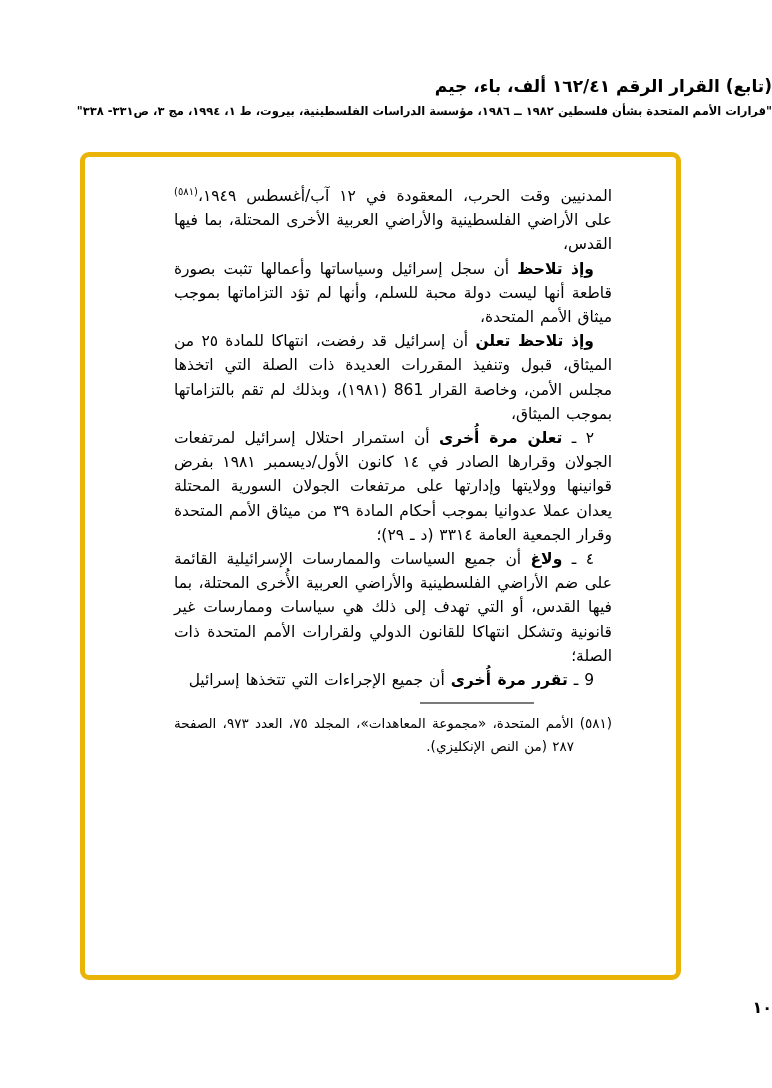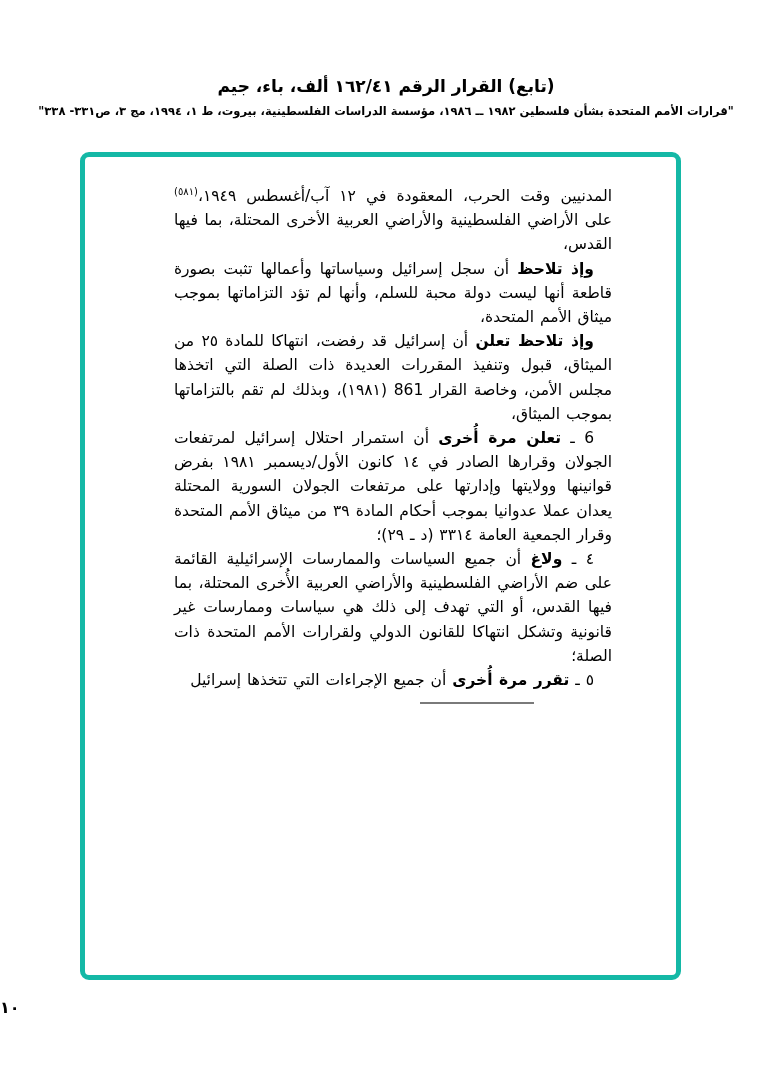--- a/index.html
+++ b/index.html
@@ -8,38 +8,38 @@
     width: 772px; height: 1088px;
     position: relative;
     font-family: "DejaVu Sans", sans-serif;
     color: #000000;
     direction: rtl;
     overflow: hidden;
   }
   .header {
     position: absolute;
     top: 76px; left: 0; right: 0;
-    text-align: center;
+    text-align: right;
   }
   .header-title {
     font-size: 17px;
     font-weight: bold;
     letter-spacing: 0.2px;
     margin-bottom: 8px;
   }
   .header-source {
     font-size: 11.5px;
     font-weight: bold;
     white-space: nowrap;
   }
   .frame {
     position: absolute;
     left: 80px; top: 152px;
     width: 601px; height: 828px;
-    border: 5px solid #14b8a6;
+    border: 5px solid #eab308;
     border-radius: 9px;
     background: #ffffff;
   }
   .text-column {
     position: absolute;
     top: 27px;
     right: 64px;
     width: 438px;
     direction: rtl;
   }
@@ -67,21 +67,21 @@
     font-size: 13.5px;
     line-height: 22.5px;
     text-align: justify;
     padding-right: 38px;
     text-indent: -38px;
     word-spacing: 1px;
   }
   .page-number {
     position: absolute;
     top: 998px; left: 0; right: 0;
-    text-align: left;
+    text-align: right;
     font-size: 16px;
     font-weight: bold;
   }
 </style>
 </head>
 <body>
 
 <div class="header">
   <div class="header-title">(تابع) القرار الرقم ١٦٢/٤١ ألف، باء، جيم</div>
   <div class="header-source">"قرارات الأمم المتحدة بشأن فلسطين ١٩٨٢ ــ ١٩٨٦، مؤسسة الدراسات الفلسطينية، بيروت، ط ١، ١٩٩٤، مج ٣، ص٣٣١- ٣٣٨"</div>
@@ -90,26 +90,27 @@
 <div class="frame">
   <div class="text-column">
 
     <p class="para noindent"><span>المدنيين وقت الحرب، المعقودة في ١٢ آب/أغسطس ١٩٤٩،</span><sup class="fnref">(٥٨١)</sup><span> على الأراضي الفلسطينية والأراضي العربية الأخرى المحتلة، بما فيها القدس،</span></p>
 
     <p class="para"><span class="b">وإذ تلاحظ</span><span> أن سجل إسرائيل وسياساتها وأعمالها تثبت بصورة قاطعة أنها ليست دولة محبة للسلم، وأنها لم تؤد التزاماتها بموجب ميثاق الأمم المتحدة،</span></p>
 
     <p class="para"><span class="b">وإذ تلاحظ تعلن</span><span> أن إسرائيل قد رفضت، انتهاكا للمادة ٢٥ من الميثاق، قبول وتنفيذ المقررات العديدة ذات الصلة التي اتخذها مجلس الأمن، وخاصة القرار 861 (١٩٨١)، وبذلك لم تقم بالتزاماتها بموجب الميثاق،</span></p>
 
 
-    <p class="para"><span>6 ـ </span><span class="b">تعلن مرة أُخرى</span><span> أن استمرار احتلال إسرائيل لمرتفعات الجولان وقرارها الصادر في ١٤ كانون الأول/ديسمبر ١٩٨١ بفرض قوانينها وولايتها وإدارتها على مرتفعات الجولان السورية المحتلة يعدان عملا عدوانيا بموجب أحكام المادة ٣٩ من ميثاق الأمم المتحدة وقرار الجمعية العامة ٣٣١٤ (د ـ ٢٩)؛</span></p>
+    <p class="para"><span>٢ ـ </span><span class="b">تعلن مرة أُخرى</span><span> أن استمرار احتلال إسرائيل لمرتفعات الجولان وقرارها الصادر في ١٤ كانون الأول/ديسمبر ١٩٨١ بفرض قوانينها وولايتها وإدارتها على مرتفعات الجولان السورية المحتلة يعدان عملا عدوانيا بموجب أحكام المادة ٣٩ من ميثاق الأمم المتحدة وقرار الجمعية العامة ٣٣١٤ (د ـ ٢٩)؛</span></p>
 
 
     <p class="para"><span>٤ ـ </span><span class="b">ولاغ</span><span> أن جميع السياسات والممارسات الإسرائيلية القائمة على ضم الأراضي الفلسطينية والأراضي العربية الأُخرى المحتلة، بما فيها القدس، أو التي تهدف إلى ذلك هي سياسات وممارسات غير قانونية وتشكل انتهاكا للقانون الدولي ولقرارات الأمم المتحدة ذات الصلة؛</span></p>
 
-    <p class="para"><span>٥ ـ </span><span class="b">تقرر مرة أُخرى</span><span> أن جميع الإجراءات التي تتخذها إسرائيل</span></p>
+    <p class="para"><span>9 ـ </span><span class="b">تقرر مرة أُخرى</span><span> أن جميع الإجراءات التي تتخذها إسرائيل</span></p>
 
     <div class="footnote-sep"></div>
 
+    <p class="footnote">(٥٨١) الأمم المتحدة، «مجموعة المعاهدات»، المجلد ٧٥، العدد ٩٧٣، الصفحة ٢٨٧ (من النص الإنكليزي).</p>
 
   </div>
 </div>
 
 <div class="page-number">١٠</div>
 
 </body></html>

